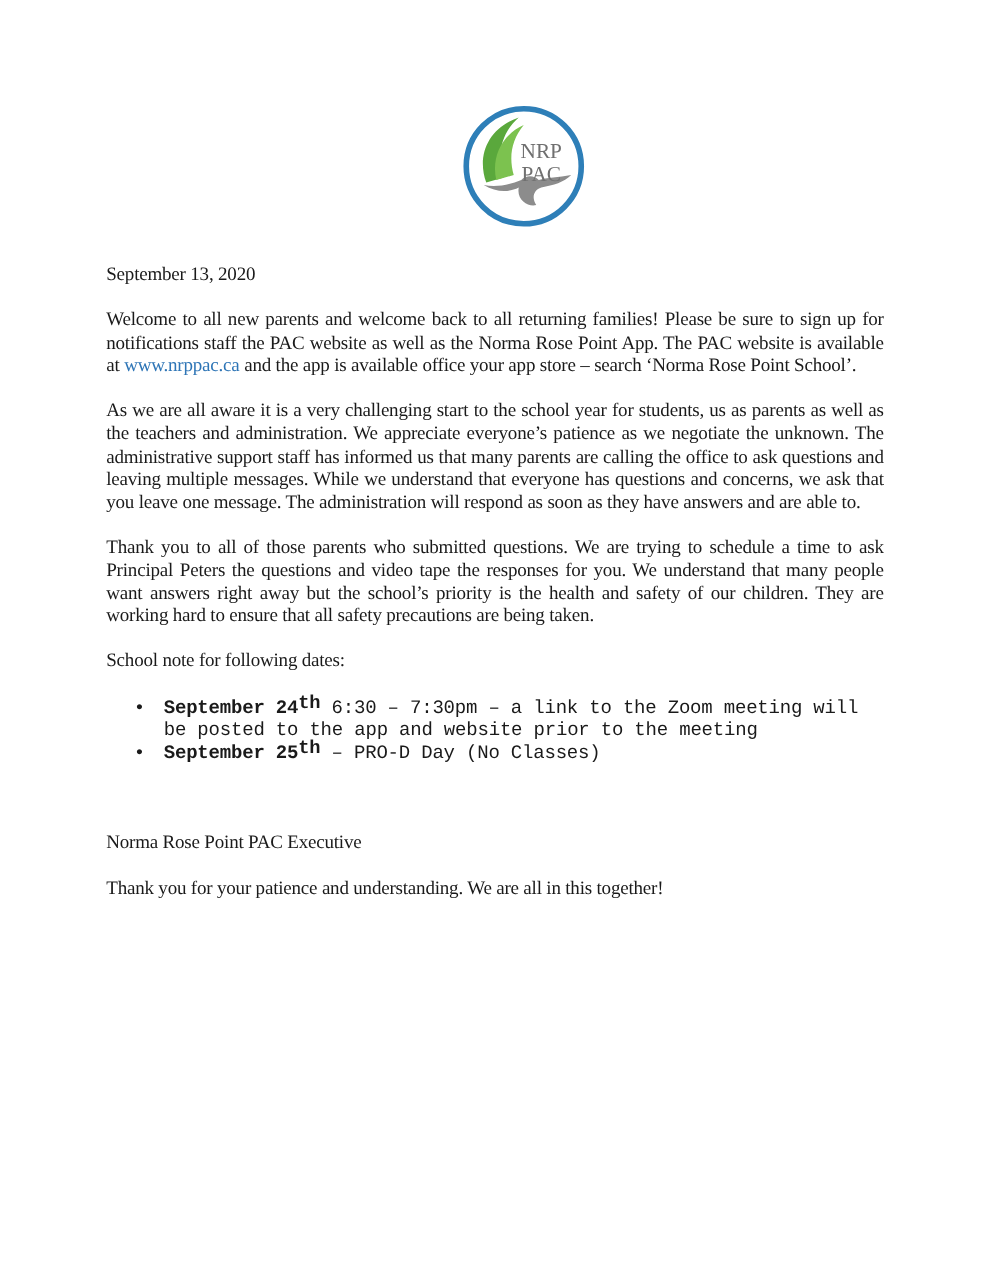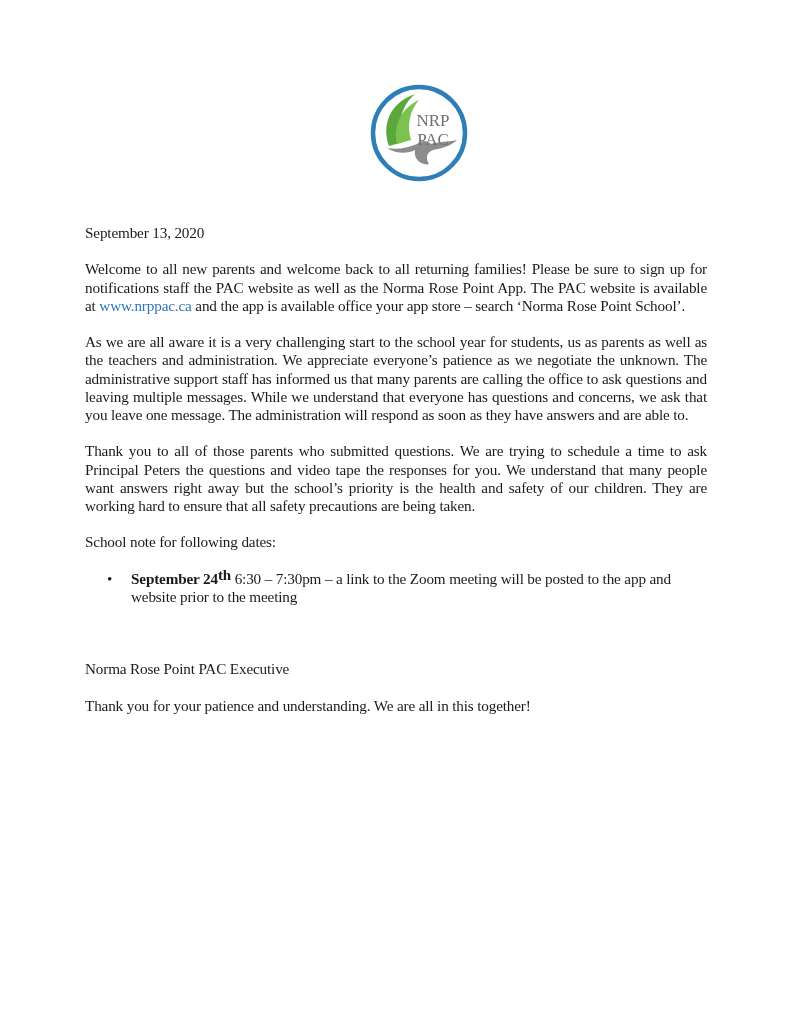--- a/index.html
+++ b/index.html
@@ -1,25 +1,25 @@
 <!DOCTYPE html>
 <html><head>
 <meta charset="utf-8">
 <style>
   html, body { margin: 0; padding: 0; background: #ffffff; }
   body { width: 791px; height: 1023px; position: relative; overflow: hidden;
          font-family: "Liberation Serif", "DejaVu Serif", serif; color: #1a1a1a; }
   .logo { position: absolute; left: 367px; top: 84px; width: 104px; height: 98px; text-align: right; }
-  .content { position: absolute; left: 85px; top: 224px; width: 622px;
+  .content { position: absolute; left: 85px; top: 211px; width: 622px;
              font-size: 15.2px; line-height: 18.2px; letter-spacing: -0.15px; }
   .content p { margin: 0 0 18.2px 0; text-align: justify; }
   .content p.left { text-align: left; }
   .link { color: #2e75b6; text-decoration: none; margin-top: 10px; }
   ul { margin: 0 0 18.2px 0; padding-left: 46px; list-style: none; }
-  li { position: relative; }
+  li { position: relative; font-family: Liberation Mono, monospace; }
   li::before { content: "•"; position: absolute; left: -24px; }
   .bold { font-weight: bold; }
   sup { font-size: 15px; font-weight: bold; vertical-align: 4px; line-height: 0; }
   .sig { margin-top: 54px !important; }
 </style>
 </head>
 <body>
 
 <div class="logo">
   <svg width="104" height="98" viewBox="0 0 104 98">
@@ -33,16 +33,17 @@
 </div>
 
 <div class="content">
   <p class="left">September 13, 2020</p>
   <p><span>Welcome to all new parents and welcome back to all returning families! Please be sure to sign up for notifications staff the PAC website as well as the Norma Rose Point App. The PAC website is available at </span><a class="link">www.nrppac.ca</a><span> and the app is available office your app store – search ‘Norma Rose Point School’.</span></p>
   <p>As we are all aware it is a very challenging start to the school year for students, us as parents as well as the teachers and administration. We appreciate everyone’s patience as we negotiate the unknown. The administrative support staff has informed us that many parents are calling the office to ask questions and leaving multiple messages. While we understand that everyone has questions and concerns, we ask that you leave one message. The administration will respond as soon as they have answers and are able to.</p>
   <p>Thank you to all of those parents who submitted questions. We are trying to schedule a time to ask Principal Peters the questions and video tape the responses for you. We understand that many people want answers right away but the school’s priority is the health and safety of our children. They are working hard to ensure that all safety precautions are being taken.</p>
   <p class="left">School note for following dates:</p>
   <ul>
     <li><span class="bold">September 24</span><sup>th</sup><span> 6:30 – 7:30pm – a link to the Zoom meeting will be posted to the app and website prior to the meeting</span></li>
+    <li><span class="bold">September 25</span><sup>th</sup><span> – PRO-D Day (No Classes)</span></li>
   </ul>
   <p class="left sig">Norma Rose Point PAC Executive</p>
   <p class="left">Thank you for your patience and understanding. We are all in this together!</p>
 </div>
 
 </body></html>

